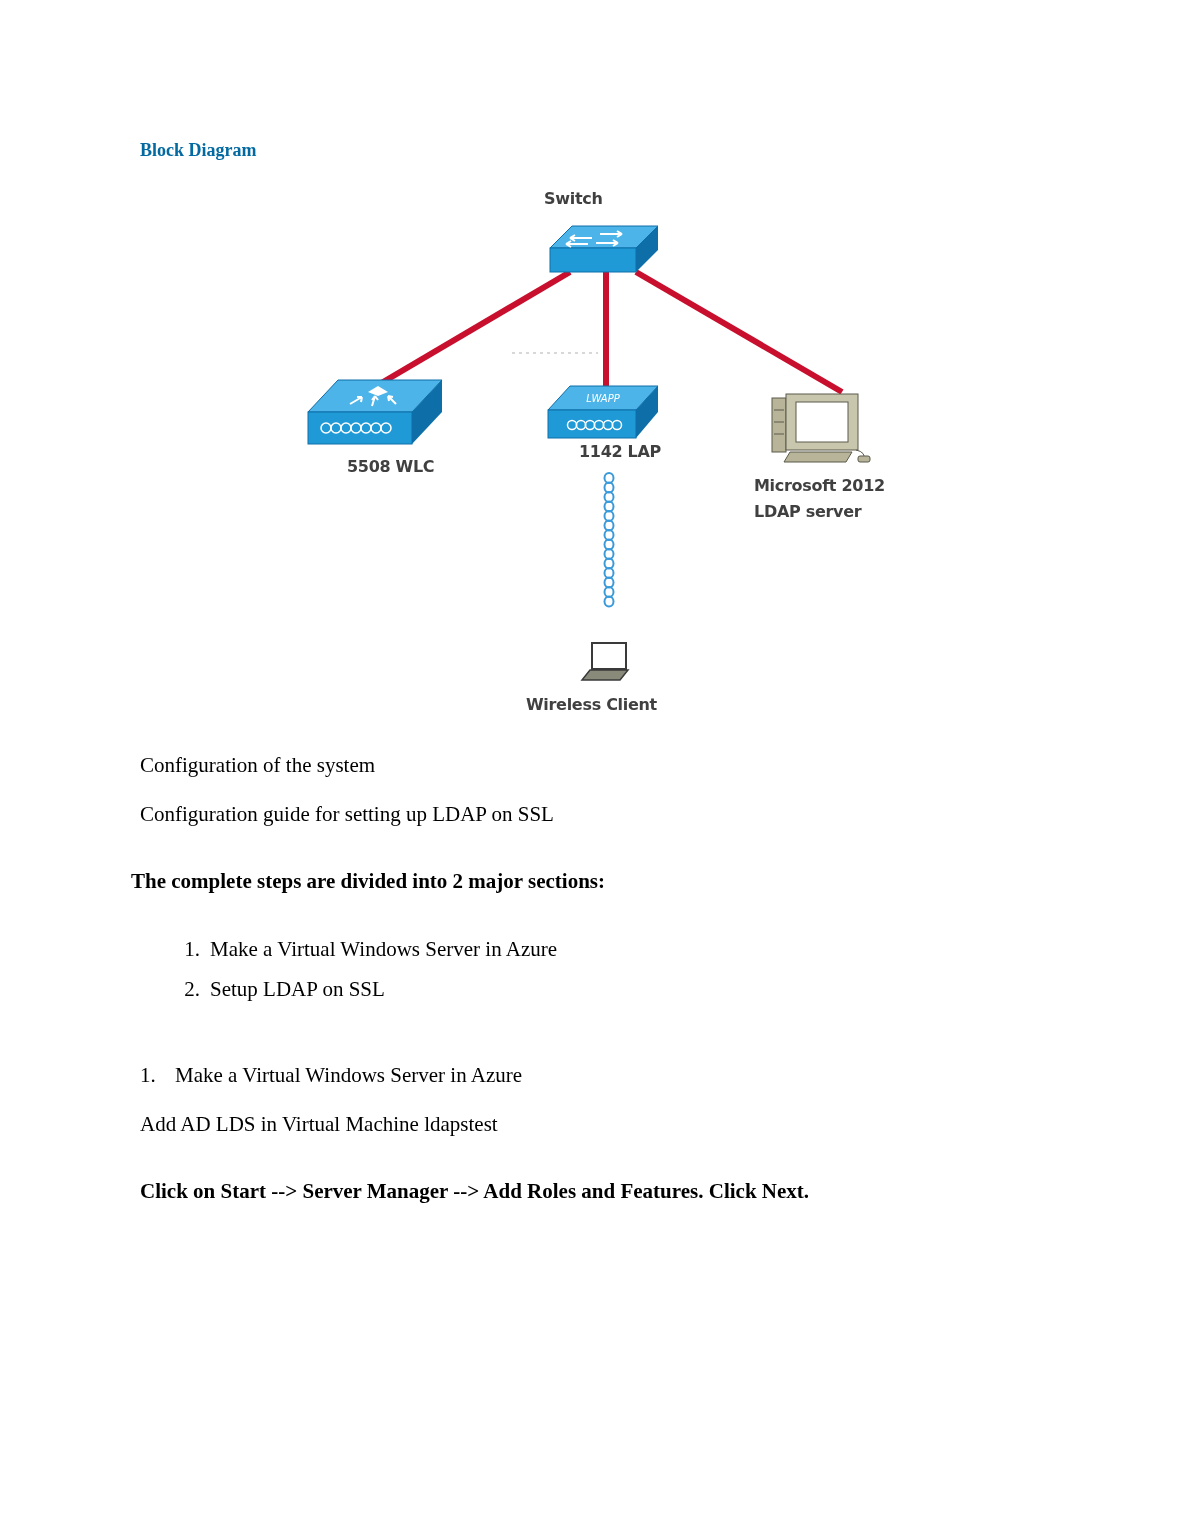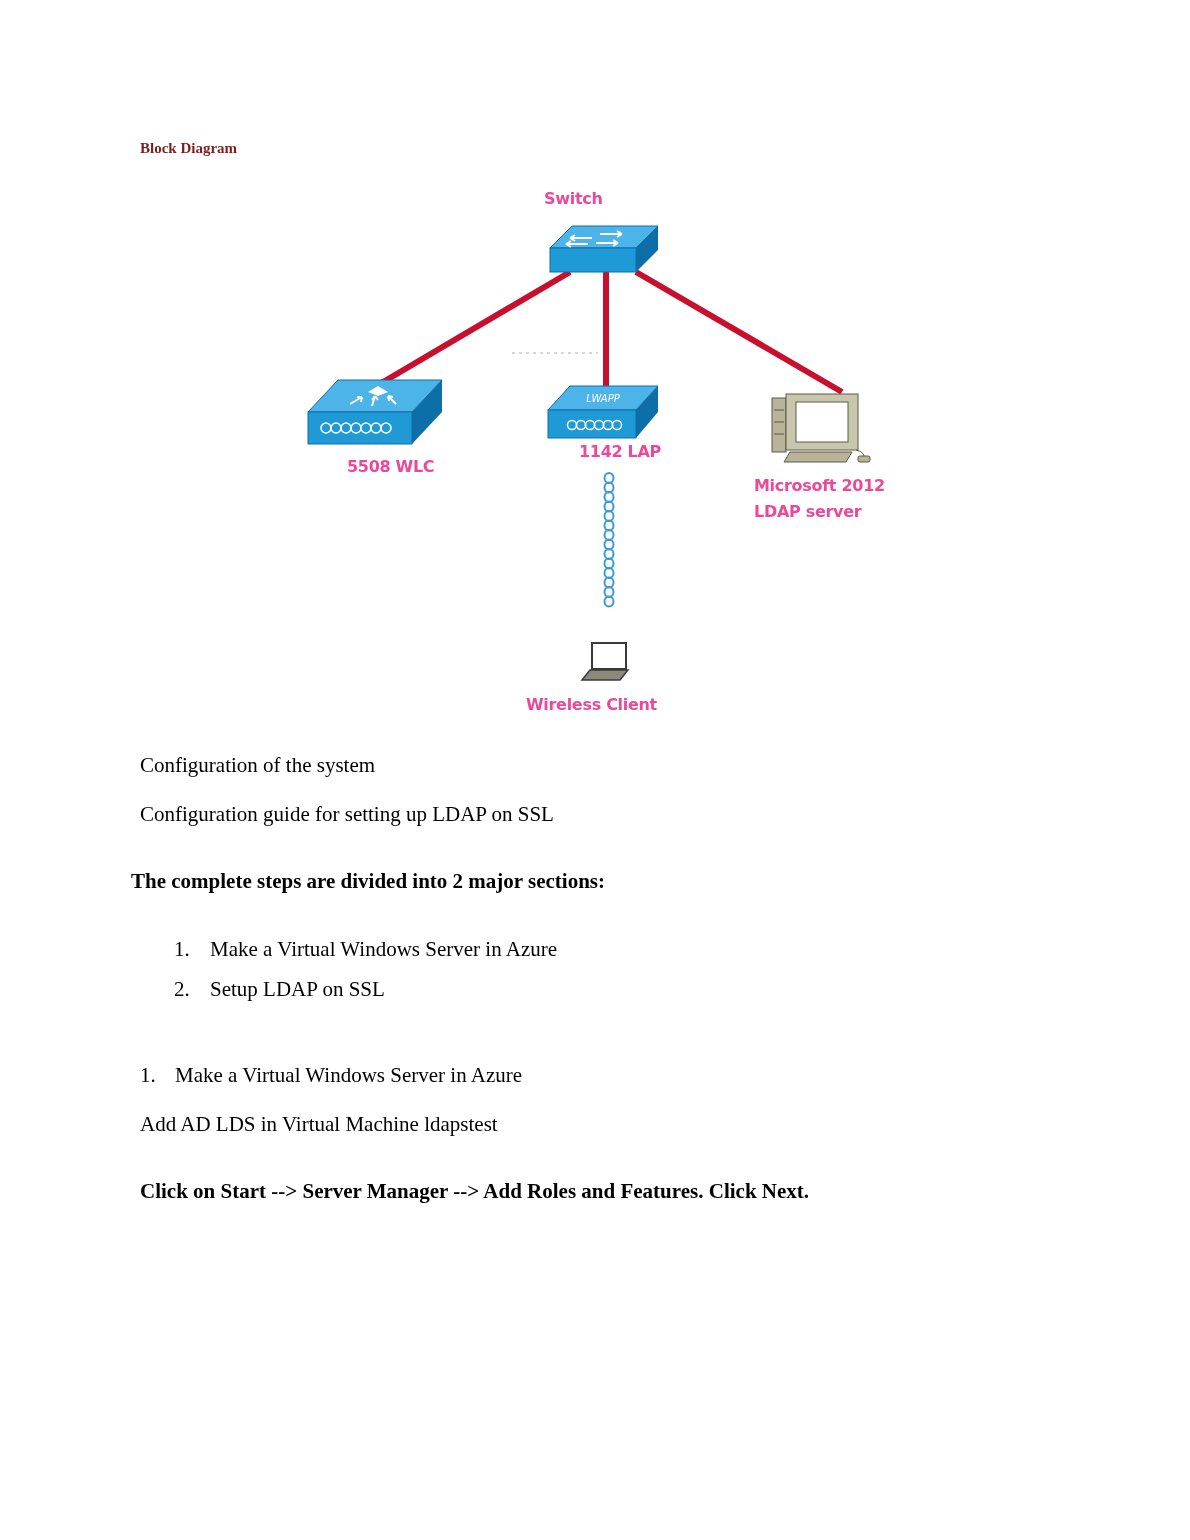--- a/index.html
+++ b/index.html
@@ -1,21 +1,21 @@
 <!DOCTYPE html>
 <html><head>
 <meta charset="utf-8">
 <style>
   html, body { margin: 0; padding: 0; background: #ffffff; }
   body { width: 1190px; height: 1540px; position: relative; overflow: hidden; font-family: "Liberation Serif", serif; color: #000; }
   .abs { position: absolute; }
-  .h-blue { color: #7f1d1d; font-weight: bold; font-size: 15px; }
+  .h-blue { color: #0369a1; font-weight: bold; font-size: 18px; }
   .h-bold { font-weight: normal; font-size: 21px; margin-top: 19px; }
-  .p { font-size: 21px; }
-  .diag-label { font-family: "DejaVu Sans", sans-serif; font-weight: bold; font-size: 16px; color: #ec4899; position: absolute; white-space: nowrap; letter-spacing: -0.3px; }
+  .p { font-size: 21px; text-align: center; }
+  .diag-label { font-family: "DejaVu Sans", sans-serif; font-weight: bold; font-size: 16px; color: #404040; position: absolute; white-space: nowrap; letter-spacing: -0.3px; }
   svg { position: absolute; left: 0; top: 0; }
 </style>
 </head>
 <body>
 
 <div class="abs h-blue" style="left:140px; top:140px;">Block Diagram</div>
 
 <div>
   <svg width="1190" height="740" viewBox="0 0 1190 740">
 

